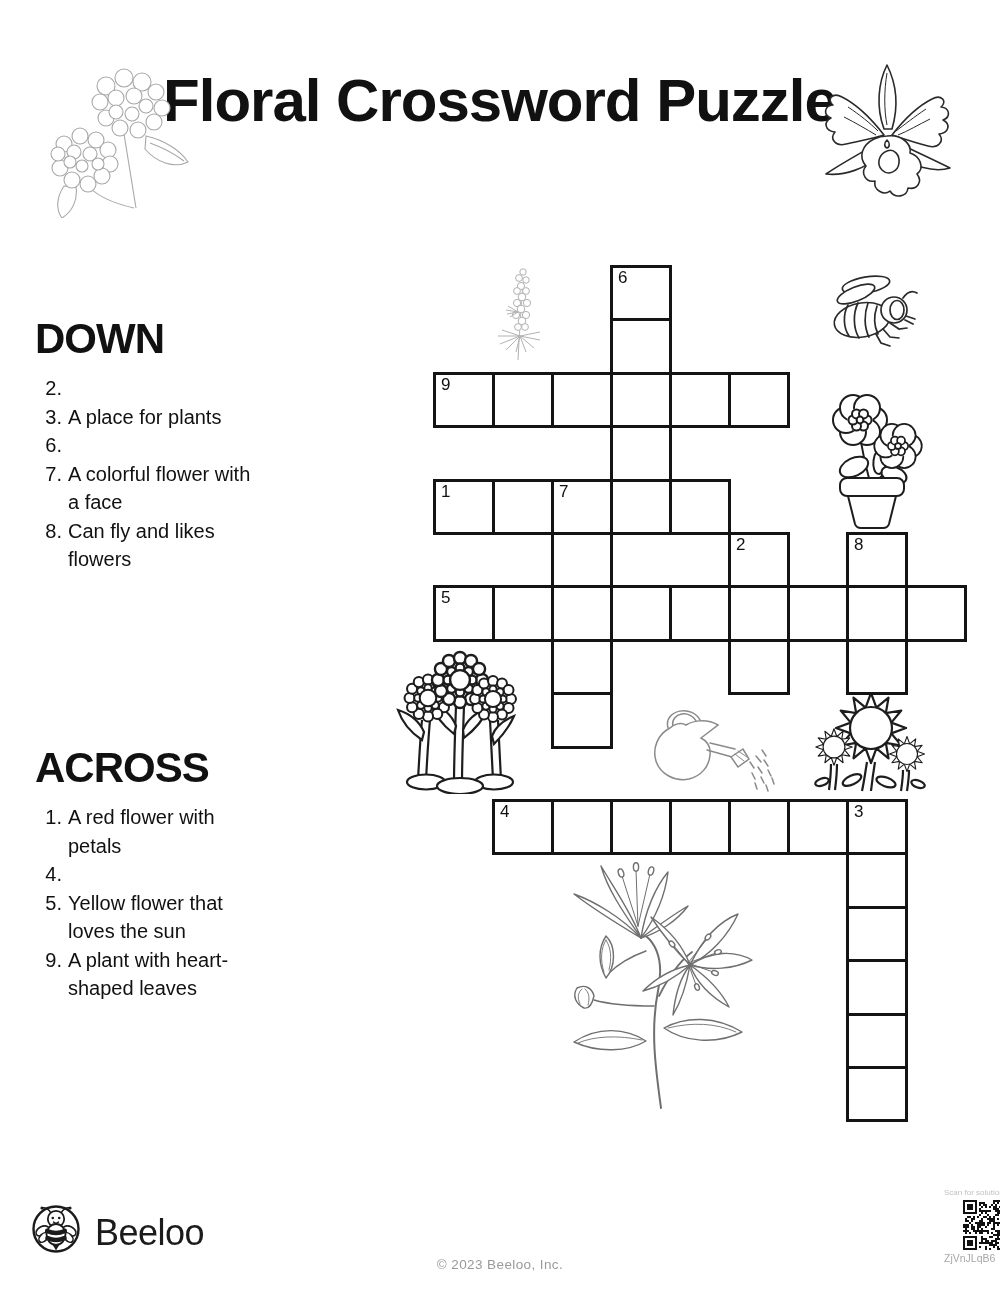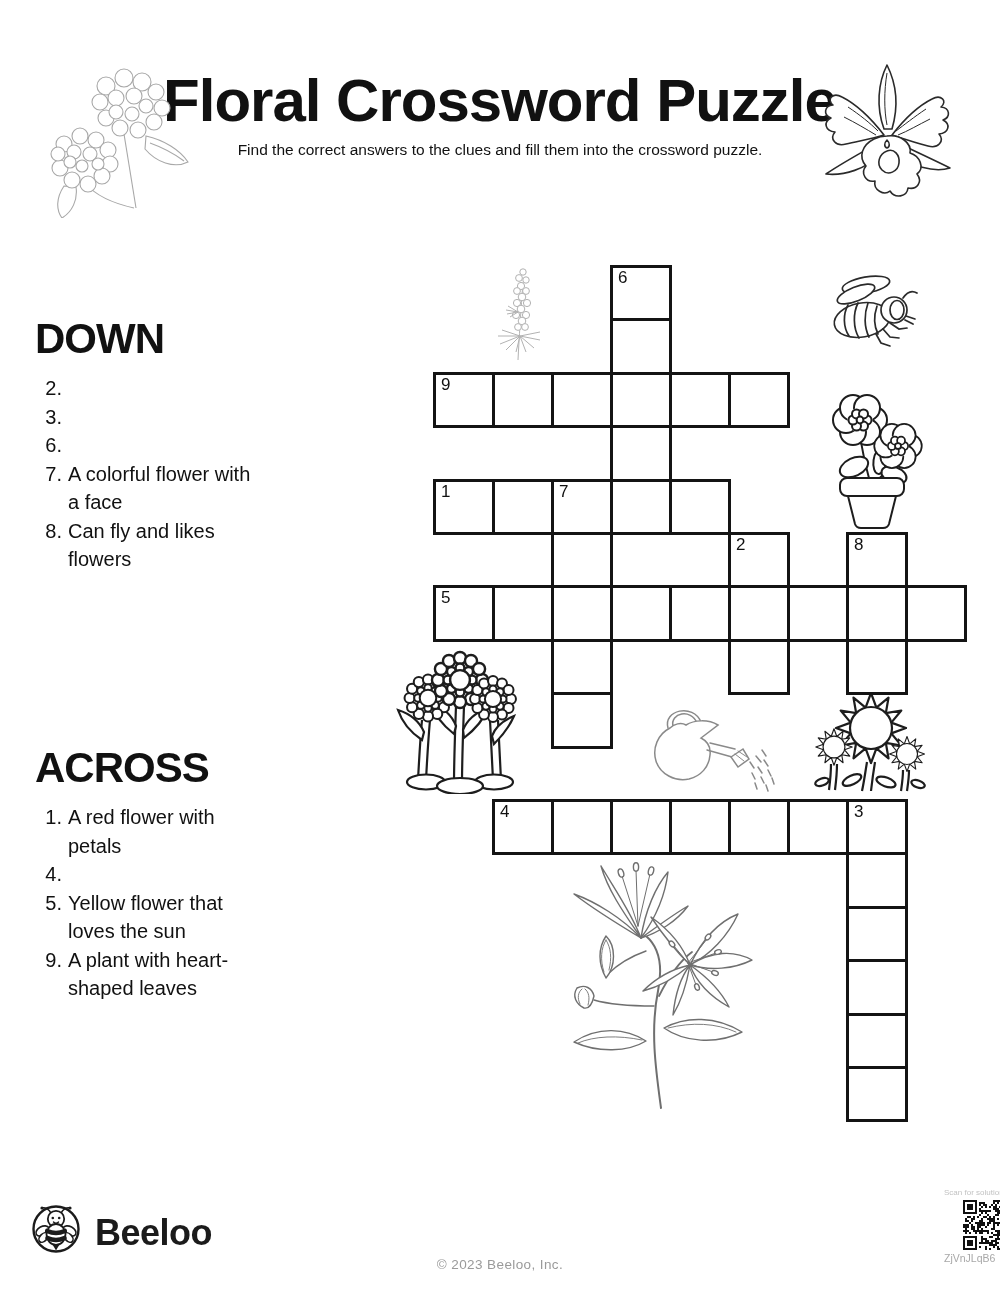--- a/index.html
+++ b/index.html
@@ -19,35 +19,34 @@
   .clue-text{flex:1;}
 
   #grid{position:absolute;z-index:3;}
   .cell{position:absolute;width:62px;height:56.4px;border:3px solid #141414;
         box-sizing:border-box;background:#fff;}
   .cellnum{position:absolute;top:0px;left:5px;font-size:17px;line-height:19px;font-weight:400;}
 
   .illus{position:absolute;z-index:1;}
 
   .brand{position:absolute;left:30px;top:1203px;display:flex;align-items:center;gap:13px;z-index:4;}
-  .brand-name{font-size:36px;font-weight:700;letter-spacing:-0.5px;color:#1b1b1b;margin-top:8px;}
+  .brand-name{font-size:36px;font-weight:400;letter-spacing:-0.5px;color:#1b1b1b;margin-top:8px;}
   .copyright{position:absolute;top:1257px;left:0;width:100%;text-align:center;
              font-size:13.5px;color:#9a9a9a;letter-spacing:0.4px;}
   .qr-block{position:absolute;left:944px;top:1188px;width:98px;text-align:left;}
   .qr-label{font-size:8px;color:#c2c2c2;}
   .qr-wrap{margin:3px auto 2px;width:60px;height:50px;}
   .qr-text{font-size:10.5px;color:#a8a8a8;}
 </style>
 </head>
 <body>
 
 <div id="page">
 
   <div class="page-title">Floral Crossword Puzzle</div>
-  <div class="page-subtitle">Find the correct answers to the clues and fill them into the crossword puzzle.</div>
 
   <svg class="illus" style="left:28px;top:48px" width="170" height="170" viewBox="0 0 170 170" fill="#fff" stroke="#a8a8a8" stroke-width="1.1">
     <path d="M96,86 C100,112 104,136 108,160" fill="none"></path>
     <path d="M58,136 C70,150 88,156 106,160" fill="none"></path>
     <path d="M118,88 C136,92 152,102 160,114 C146,121 128,114 117,101 Z"></path>
     <path d="M122,95 C136,100 148,107 156,113" fill="none"></path>
     <path d="M36,138 C28,150 28,162 34,170 C44,164 50,152 48,139 Z"></path>
     <circle cx="78" cy="38" r="9"></circle>
       <circle cx="96" cy="30" r="9"></circle>
       <circle cx="114" cy="34" r="9"></circle>
@@ -263,20 +262,21 @@
   </svg>
 
   <div class="clues" style="top:316px">
     <h2 class="clues-heading">DOWN</h2>
     <div>
         <div class="clue">
           <span class="clue-num">2.</span>
         </div>
         <div class="clue">
           <span class="clue-num">3.</span>
+          <span class="clue-text">A place for plants</span>
         </div>
         <div class="clue">
           <span class="clue-num">6.</span>
         </div>
         <div class="clue">
           <span class="clue-num">7.</span>
           <span class="clue-text">A colorful flower with a face</span>
         </div>
         <div class="clue">
           <span class="clue-num">8.</span>

